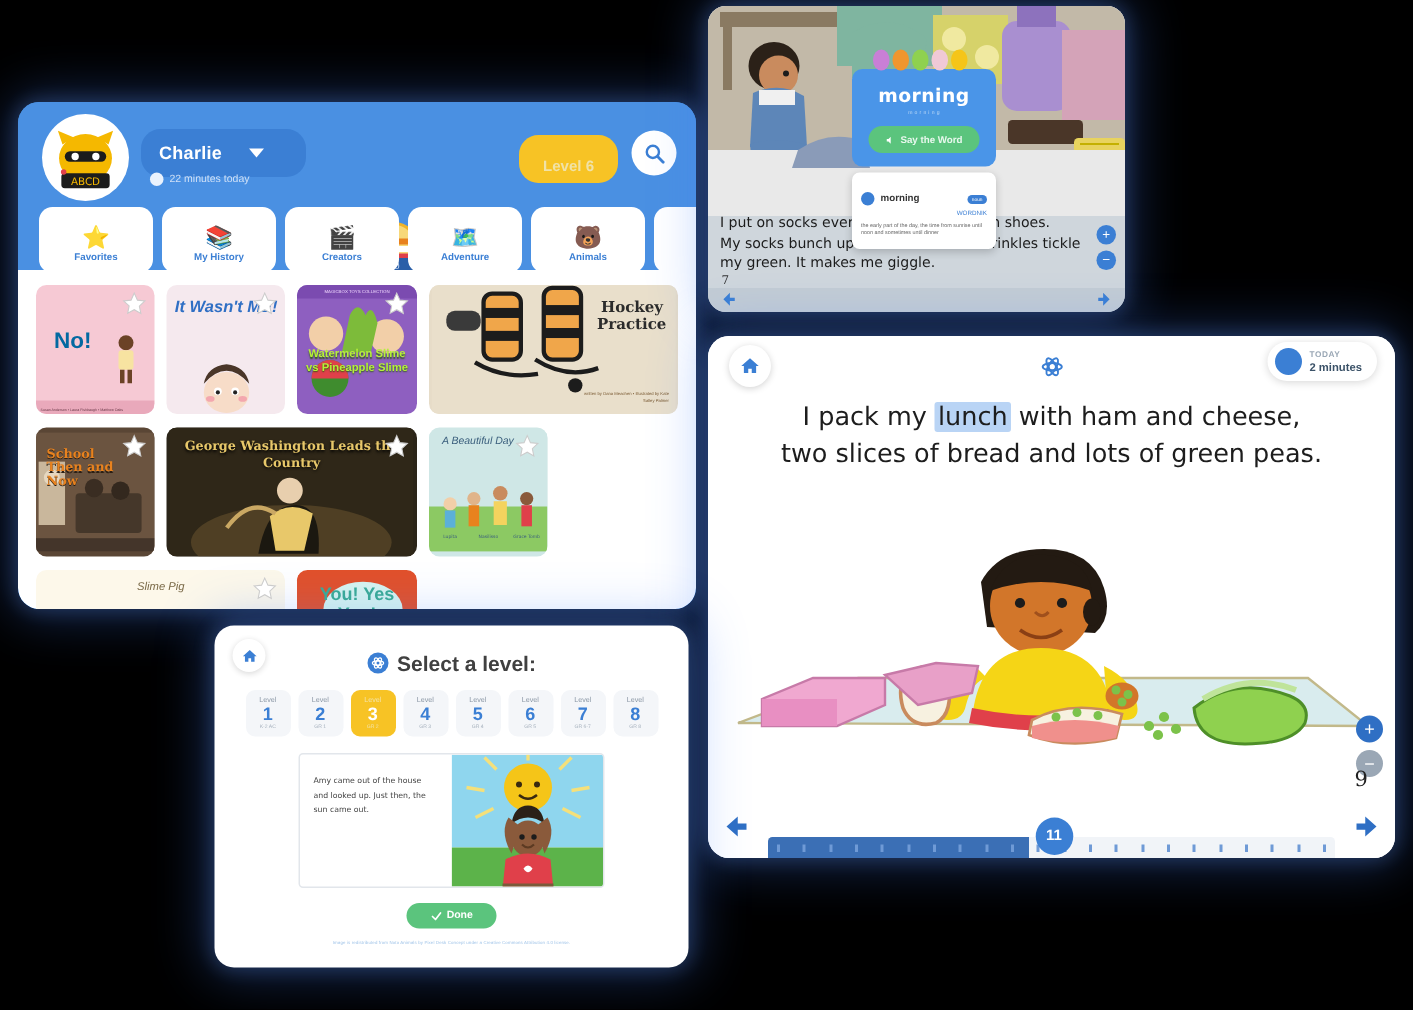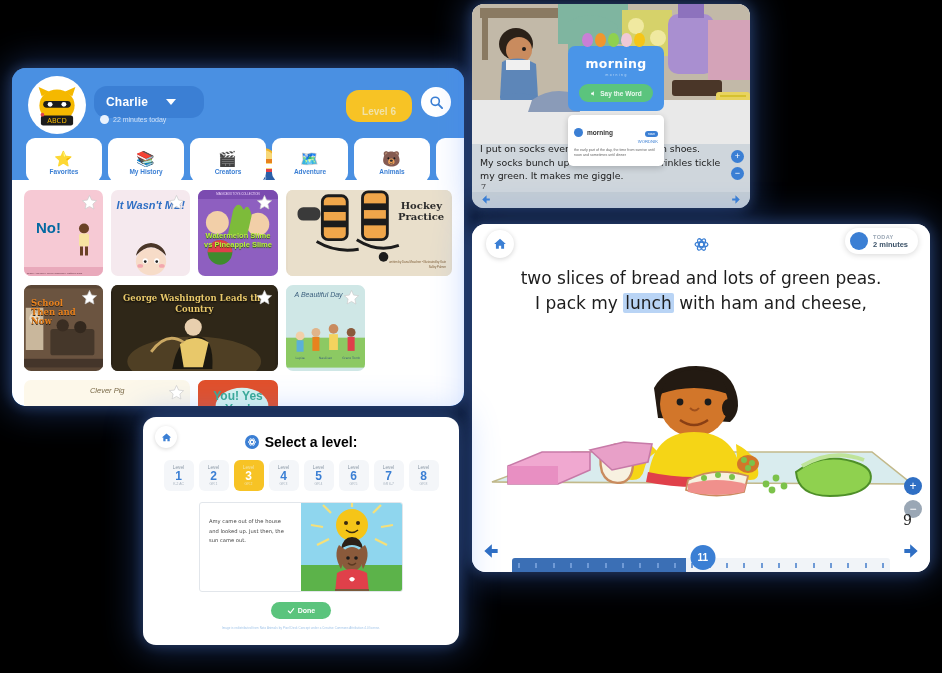--- a/index.html
+++ b/index.html
@@ -137,21 +137,21 @@
   .wp-chip { background: #3b7fd4; color: #fff; font-size: 3.2px; border-radius: 4px; padding: 1px 3px; }
   .wp-src { font-size: 4.2px; color: #3b7fd4; text-align: right; }
   .wp-body { font-size: 3.6px; color: #666; line-height: 1.5; margin-top: 4px; text-align: left; }
 
   
   #levelwin { left: 143px; top: 417px; width: 316px; height: 228px; background: #fff; border-radius: 13px; }
   .lv-home { position: absolute; left: 12px; top: 9px; width: 22px; height: 22px; border-radius: 50%;
              background: #fff; box-shadow: 0 1px 4px rgba(0,0,0,.16); display: flex;
              align-items: center; justify-content: center; cursor: pointer; }
   .lv-title { display: flex; align-items: center; justify-content: center; gap: 6px;
-              padding-top: 17px; color: #000000; font-size: 14px; font-weight: bold; }
+              padding-top: 17px; color: #404040; font-size: 14px; font-weight: bold; }
   .lv-gear { width: 14px; height: 14px; border-radius: 50%; background: #3b7fd4;
              display: flex; align-items: center; justify-content: center; }
   .lv-row { display: flex; justify-content: center; gap: 5px; margin-top: 10px; }
   .lvbtn { width: 30px; height: 31px; background: #f4f6f9; border-radius: 6px; display: flex;
            flex-direction: column; align-items: center; justify-content: center; cursor: pointer; gap: 0px;}
   .lvbtn .lw { font-size: 4.8px; color: #8b98a6; }
   .lvbtn .ln { font-size: 12px; color: #3b7fd4; font-weight: bold; line-height: 1.05; }
   .lvbtn .lg { font-size: 3.4px; color: #a7b2be; }
   .lvbtn.sel { background: #f7c325; }
   .lvbtn.sel .lw, .lvbtn.sel .lg { color: #f3e3a6; }
@@ -382,21 +382,21 @@
                 <text x="74" y="80" text-anchor="middle">Grace Tomb</text>
               </g>
           </svg>
           <span class="bt" style="position:absolute;left:5px;top:6px;color:#3b5f7d;font-size:7px;font-style:italic;z-index:3">A Beautiful Day</span>
           <svg class="star" viewBox="0 0 24 24">
               <path d="M12 2l3 6.6 7 .8-5.2 4.8 1.4 7-6.2-3.6L5.8 21l1.4-7L2 9.4l7-.8z" fill="#fff" stroke="#ccc" stroke-width="1"></path>
             </svg>
         </div>
 
         <div class="book" style="background:#fdf8ea;grid-column: span 2">
-          <span class="bt" style="position:absolute;top:7px;left:0;right:0;color:#7a6a48;font-size:7.5px;font-style:italic">Clever Pig</span>
+          <span class="bt" style="position:absolute;top:7px;left:0;right:0;color:#7a6a48;font-size:7.5px;font-style:italic">Slime Pig</span>
           <svg viewBox="0 0 170 70" style="position:absolute;left:0;top:18px;width:100%;height:54px">
             <ellipse cx="85" cy="30" rx="34" ry="17" fill="#f0b95e"></ellipse>
             <ellipse cx="104" cy="20" rx="9" ry="7" fill="#e8aa4a"></ellipse>
             <path d="M51 32 q34 20 68 0 l-6 16 h-56 z" fill="#e3e0d4" stroke="#c9c4b2" stroke-width="1.5"></path>
             <g stroke="#b8ae94" stroke-width="1">
                 <line x1="56" y1="58" x2="60" y2="62"></line>
                 <line x1="114" y1="58" x2="110" y2="62"></line>
               </g>
           </svg>
 
@@ -538,22 +538,22 @@
       <div class="todaychip">
         <span class="cdisc"></span>
         <span>
           <div class="tt">TODAY</div>
           <div class="tm">2 minutes</div>
         </span>
       </div>
     </div>
 
     <div class="rd-text">
+      <div><span>I pack my </span><span class="hl">lunch</span><span> with ham and cheese,</span></div>
       <div>two slices of bread and lots of green peas.</div>
-      <div><span>I pack my </span><span class="hl">lunch</span><span> with ham and cheese,</span></div>
     </div>
 
     <div class="rd-illus">
       <svg viewBox="0 0 458 200" width="458" height="200">
         <rect width="458" height="200" fill="#fff"></rect>
 
         <path d="M20 150 L100 120 L400 120 L440 152 Z" fill="#d9ecee" stroke="#c2b98a" stroke-width="1.6"></path>
 
         <path d="M182 56 q12 -22 42 -22 q32 0 40 26 q6 20 -6 30 l-72 -4 z" fill="#231a12"></path>
         <ellipse cx="222" cy="72" rx="34" ry="33" fill="#d2762a"></ellipse>

